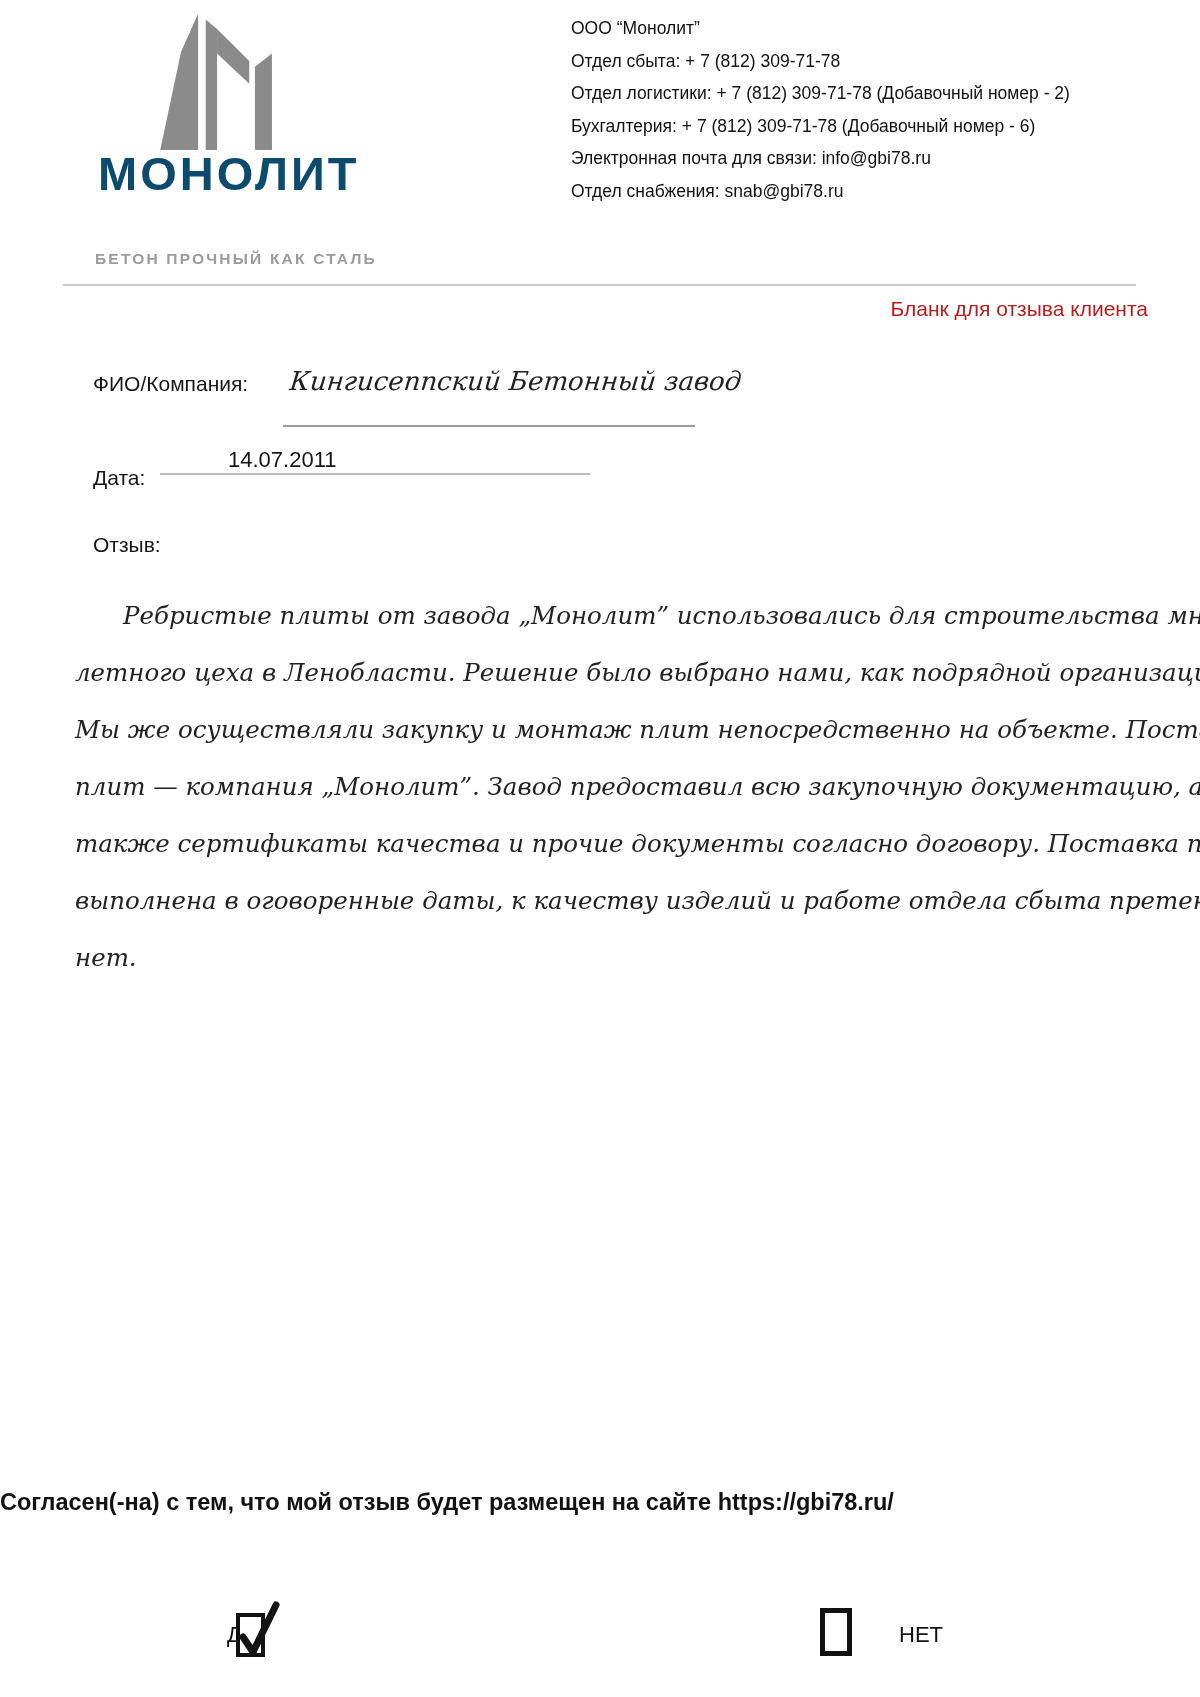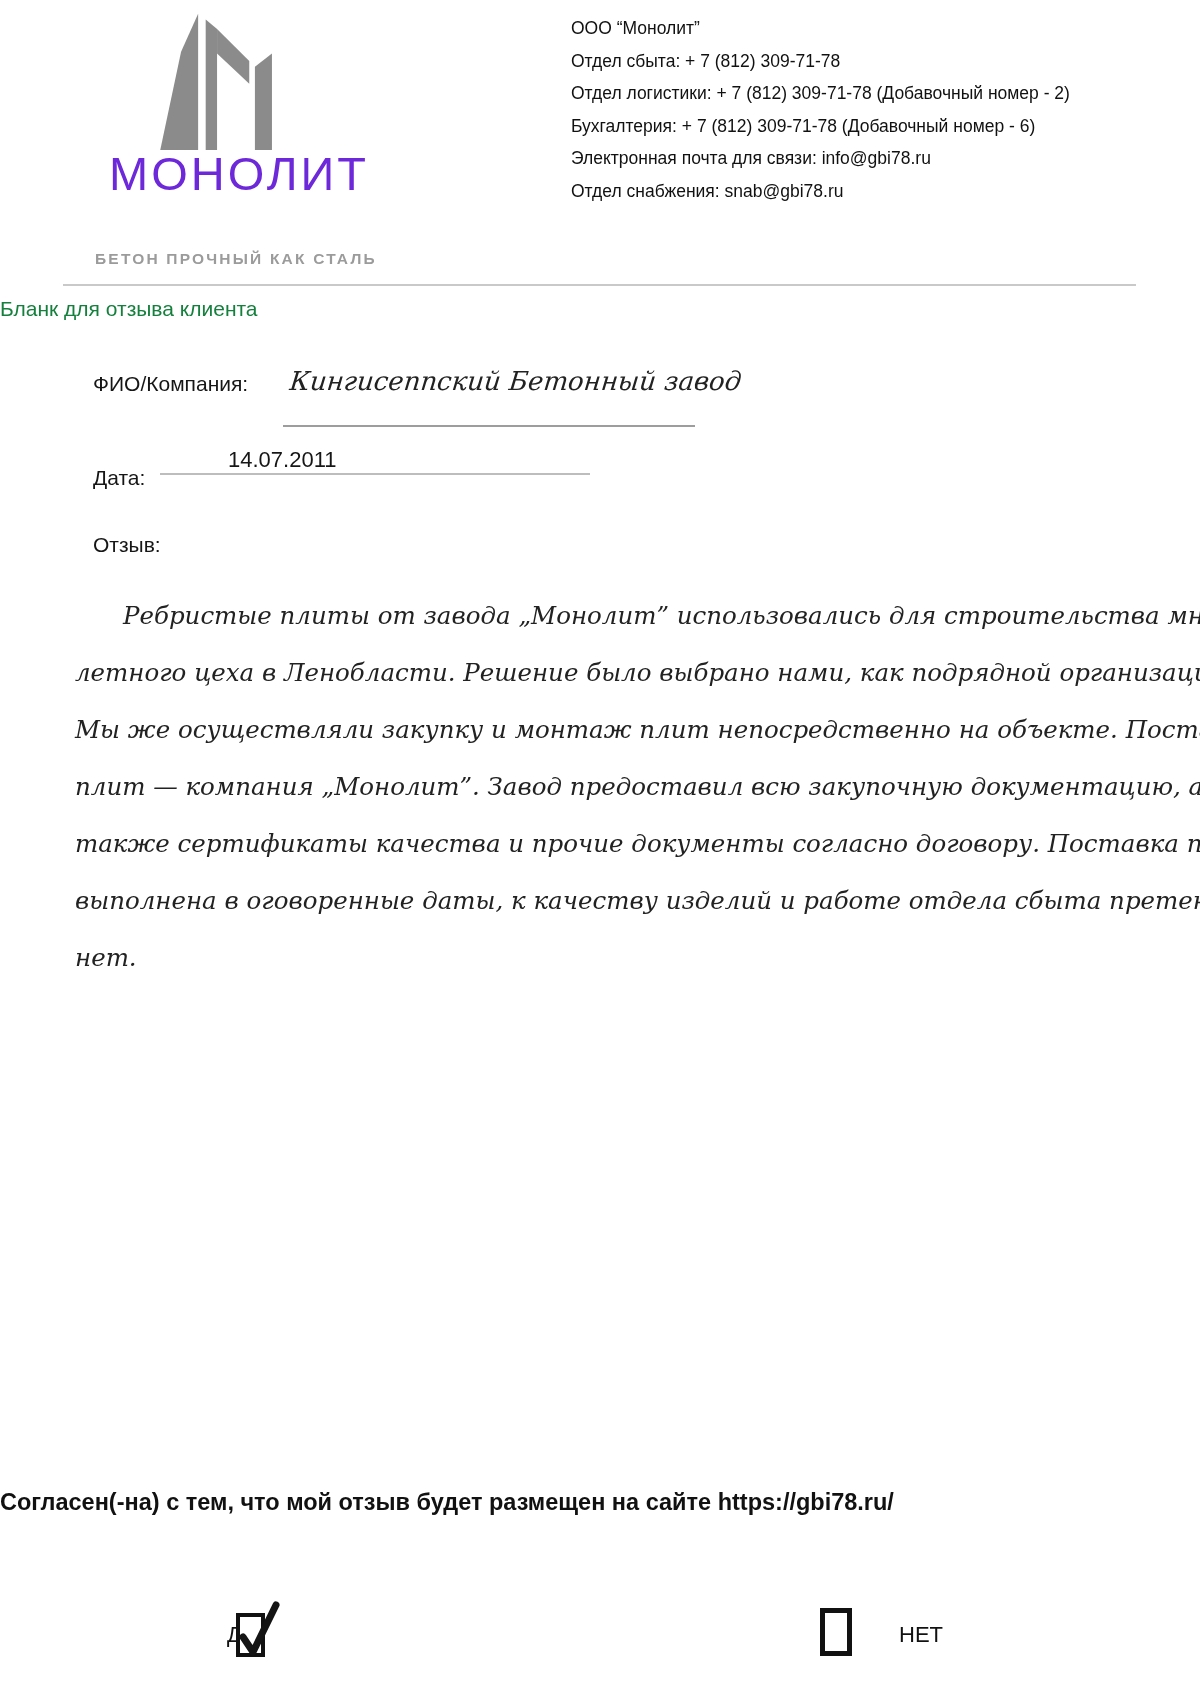--- a/index.html
+++ b/index.html
@@ -11,42 +11,42 @@
     margin: 0 auto;
     background: #ffffff;
     font-family: "Liberation Sans", sans-serif;
     color: #1a1a1a;
     overflow: hidden;
   }
   
   .logo-block { position: absolute; left: 95px; top: 8px; width: 250px; }
   .logo-graphic { position: absolute; left: 28px; top: 2px; }
   .logo-name {
-    position: absolute; left: 14px; top: 138px;
-    font-size: 47px; font-weight: normal; letter-spacing: 3px;
-    color: #6d28d9; white-space: nowrap;
+    position: absolute; left: 3px; top: 138px;
+    font-size: 47px; font-weight: bold; letter-spacing: 3px;
+    color: #0c4a6e; white-space: nowrap;
   }
   .logo-tagline {
     position: absolute; left: 0px; top: 202px;
     font-size: 15.5px; font-weight: bold; letter-spacing: 2.2px;
     color: #9b9b9b; white-space: nowrap; margin-top: 40px;
   }
   .contact-block { position: absolute; left: 565px; top: 12px; width: 560px; }
   .contact-line {
     font-size: 17.5px; line-height: 32.5px; color: #111; white-space: nowrap; margin-left: 6px;
   }
   
   .divider {
     position: absolute; left: 63px; top: 284px; width: 1073px; height: 2px;
     background: #c9c9c9;
   }
   
   .form-title {
-    position: absolute; left: 0; top: 297px; width: 1140px;
-    text-align: left; font-size: 21px; color: #15803d;
+    position: absolute; left: 8px; top: 297px; width: 1140px;
+    text-align: right; font-size: 21px; color: #b91c1c;
   }
   .field-label { position: absolute; font-size: 21px; color: #161616; white-space: nowrap; }
   .lbl-fio  { left: 93px; top: 372px; }
   .lbl-date { left: 93px; top: 450px; margin-top: 16px; }
   .lbl-review { left: 93px; top: 533px; }
 
   .hand {
     font-family: "DejaVu Serif", serif;
     font-style: italic;
     color: #222222;

